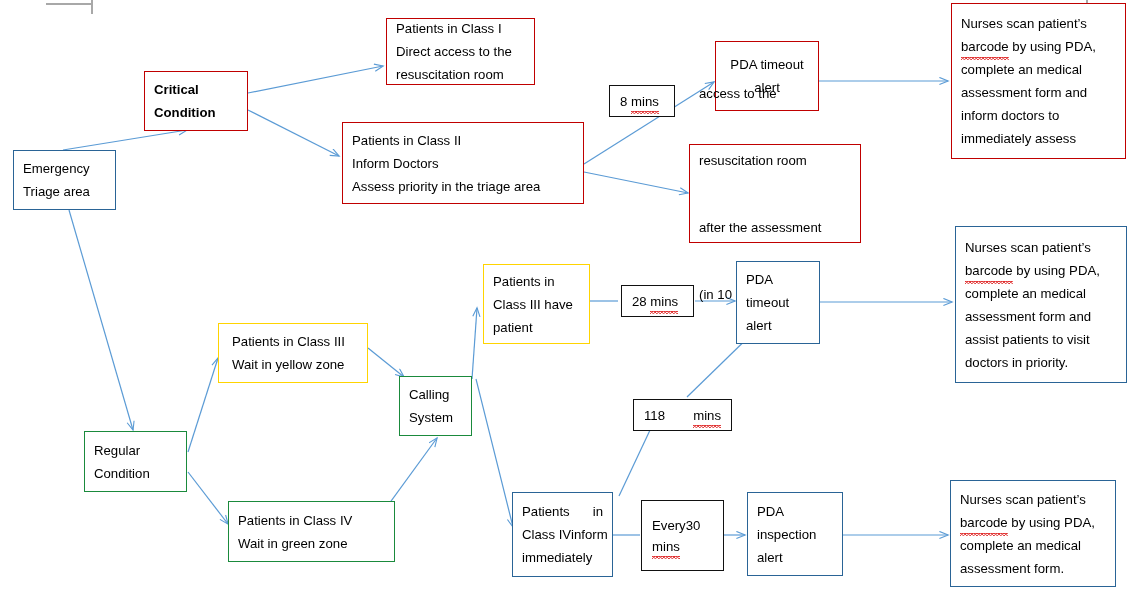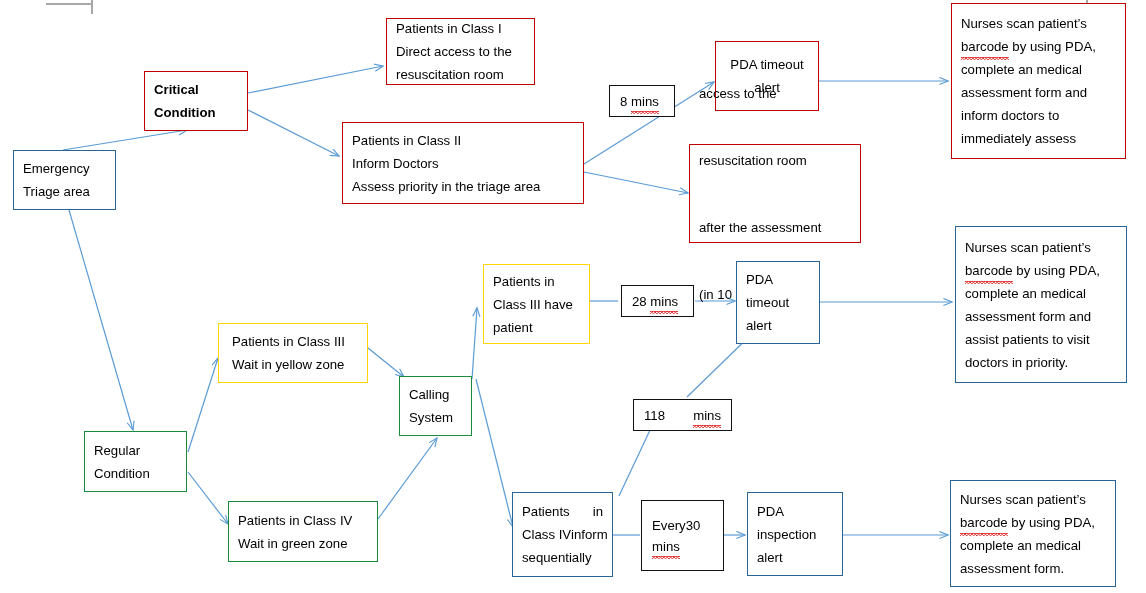--- a/index.html
+++ b/index.html
@@ -189,21 +189,21 @@
   <div class="node green" style="left:84px; top:431px; width:103px; height:61px;">
     <span class="ln">Regular</span>
     <span class="ln">Condition</span>
   </div>
 
   <div class="node yellow" style="left:218px; top:323px; width:150px; height:60px;padding-left:13px;">
     <span class="ln">Patients in Class III</span>
     <span class="ln">Wait in yellow zone</span>
   </div>
 
-  <div class="node green" style="left:228px; top:501px; width:150px; height:61px;justify-content:center;">
+  <div class="node green" style="left:228px; top:501px; width:167px; height:61px;justify-content:center;">
     <span class="ln">Patients in Class IV</span>
     <span class="ln">Wait in green zone</span>
   </div>
 
   <div class="node green" style="left:399px; top:376px; width:73px; height:60px;">
     <span class="ln">Calling</span>
     <span class="ln">System</span>
   </div>
 
   <div class="node yellow" style="left:483px; top:264px; width:107px; height:80px;">
@@ -240,21 +240,21 @@
 
   <div class="node blue justify" style="left:512px; top:492px; width:101px; height:85px;">
     <span class="ln">
         <span>Patients</span>
         <span>in</span>
       </span>
     <span class="ln">
         <span>Class  IV</span>
         <span>inform</span>
       </span>
-    <span class="ln last">sequentially</span>
+    <span class="ln last">immediately</span>
   </div>
 
   <div class="node black label-box" style="left:641px; top:500px; width:83px; height:71px; justify-content:center;">
     <span class="ln" style="display:flex; width:100%; justify-content:flex-start;">
         <span>Every</span>
         <span>30</span>
       </span>
     <span class="ln"><span class="squig">mins</span></span>
   </div>
 

